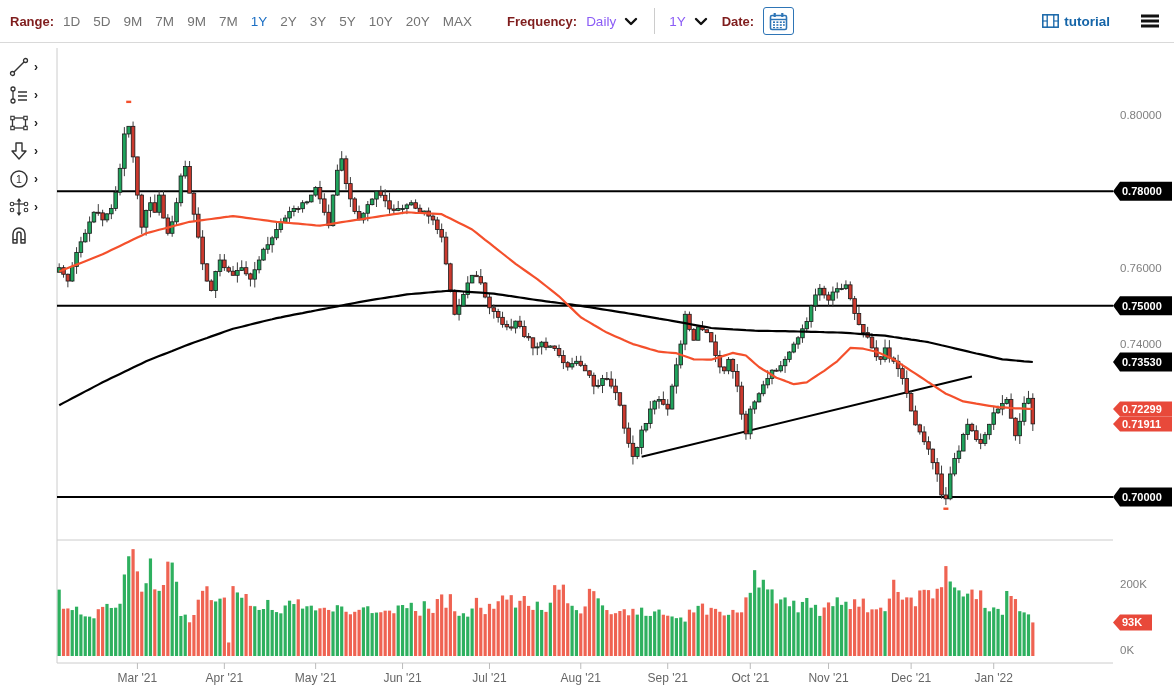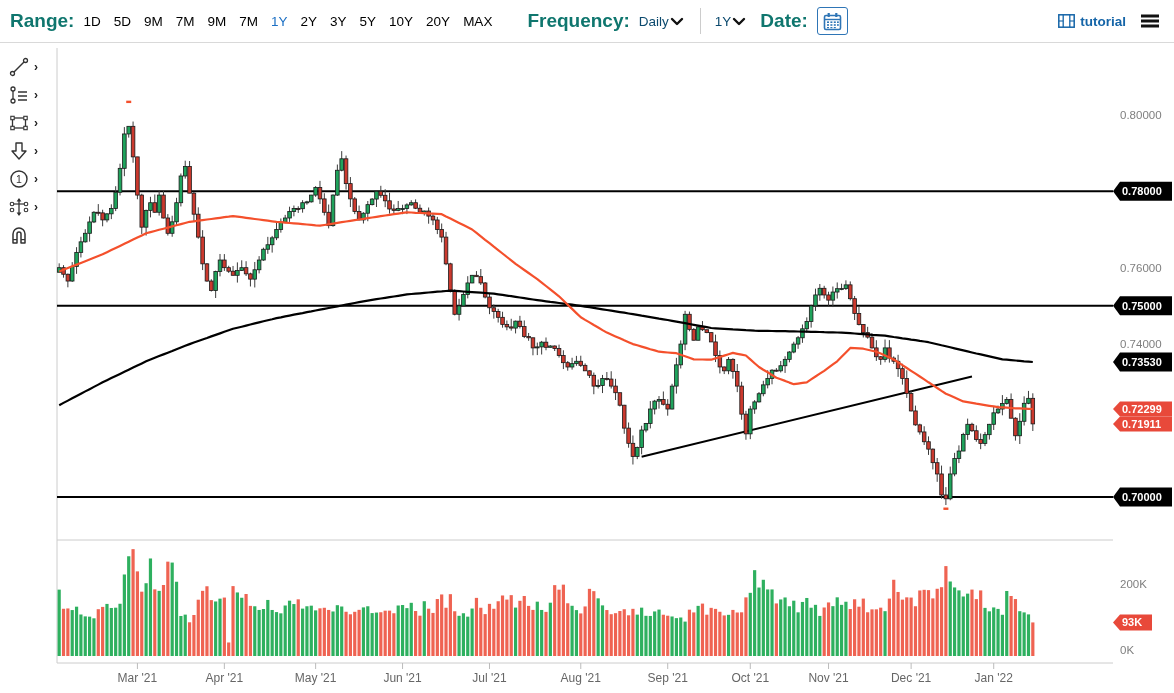--- a/index.html
+++ b/index.html
@@ -1,32 +1,32 @@
 <!DOCTYPE html>
 <html><head>
 <meta charset="utf-8">
 <style>
   html,body{margin:0;padding:0;background:#fff;}
   .app{position:relative;width:1174px;height:693px;background:#fff;overflow:hidden;
        font-family:"Liberation Sans",sans-serif;color:#111;}
   
   .toolbar{position:absolute;left:0;top:0;width:1174px;height:43px;box-sizing:border-box;
            display:flex;align-items:center;padding:0 14px 0 10px;border-bottom:1px solid #d9d9d9;background:#fff;}
-  .lbl{font-weight:700;font-size:19px;color:#0f766e;margin-right:9px;white-space:nowrap;}
+  .lbl{font-weight:700;font-size:13px;color:#7f1d1d;margin-right:9px;white-space:nowrap;}
   .range-items{display:flex;align-items:center;margin-right:22px;}
-  .range-items span{font-size:13.5px;color:#000000;margin-right:13px;cursor:pointer;}
+  .range-items span{font-size:13.5px;color:#737373;margin-right:13px;cursor:pointer;}
   .range-items span.sel{color:#1b6fc4;font-weight:400;}
-  .dd{display:flex;align-items:center;gap:1px;background:none;border:none;font-family:inherit;
-      font-size:13.5px;color:#0c4a6e;cursor:pointer;padding:0;margin-right:14px;}
+  .dd{display:flex;align-items:center;gap:8px;background:none;border:none;font-family:inherit;
+      font-size:13.5px;color:#8b5cf6;cursor:pointer;padding:0;margin-right:14px;}
   .vdiv{width:1px;height:26px;background:#ccc;margin:0 14px 0 2px;}
   .cal{width:31px;height:28px;box-sizing:border-box;border:1.5px solid #2e75b6;border-radius:3px;
        background:#fff;display:flex;align-items:center;justify-content:center;cursor:pointer;padding:0;}
   .spacer{flex:1;}
   .tut{display:flex;align-items:center;gap:5px;color:#1565a8;font-weight:700;font-size:13.5px;
-       text-decoration:none;cursor:pointer;margin-right:14px;}
+       text-decoration:none;cursor:pointer;margin-right:30px;}
   .burger{background:none;border:none;padding:0;cursor:pointer;display:flex;}
   
   .tools{position:absolute;left:8px;top:56px;width:52px;display:flex;flex-direction:column;gap:6px;z-index:3;}
   .tool{display:flex;align-items:center;gap:4px;background:none;border:none;padding:0;cursor:pointer;height:22px;}
   .tool .exp{font-size:12px;font-weight:700;color:#222;line-height:1;}
   
   #chart{position:absolute;left:0;top:40px;}
   text{font-family:"Liberation Sans",sans-serif;}
 </style>
 </head>

